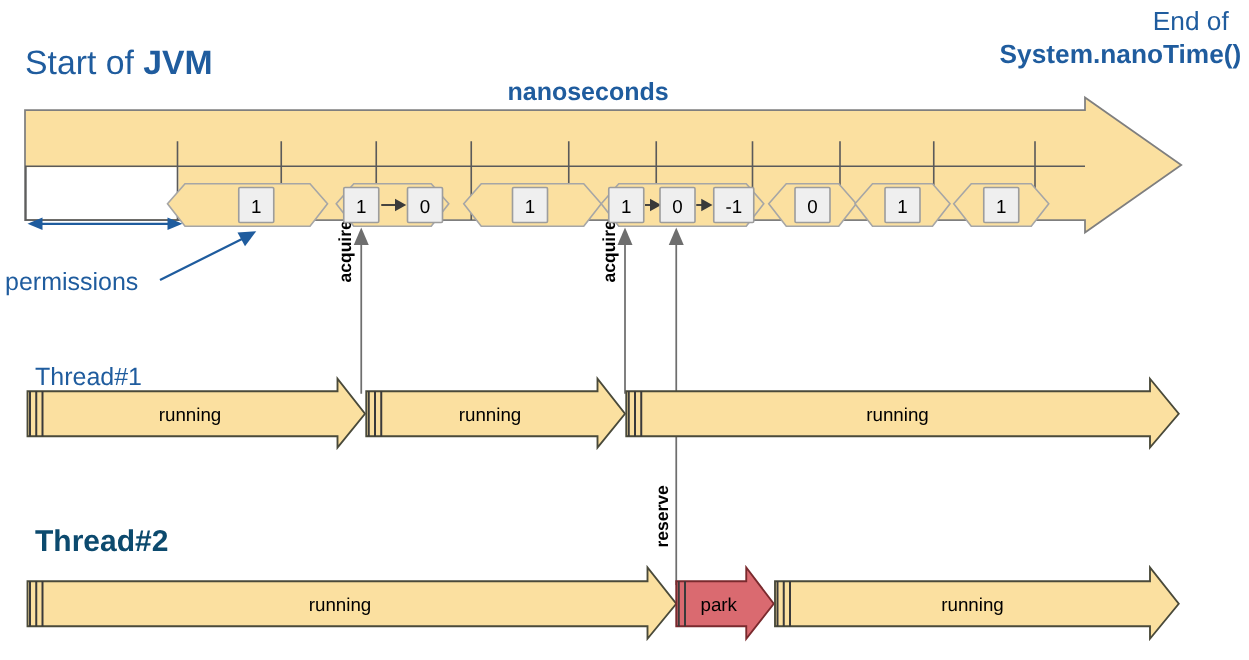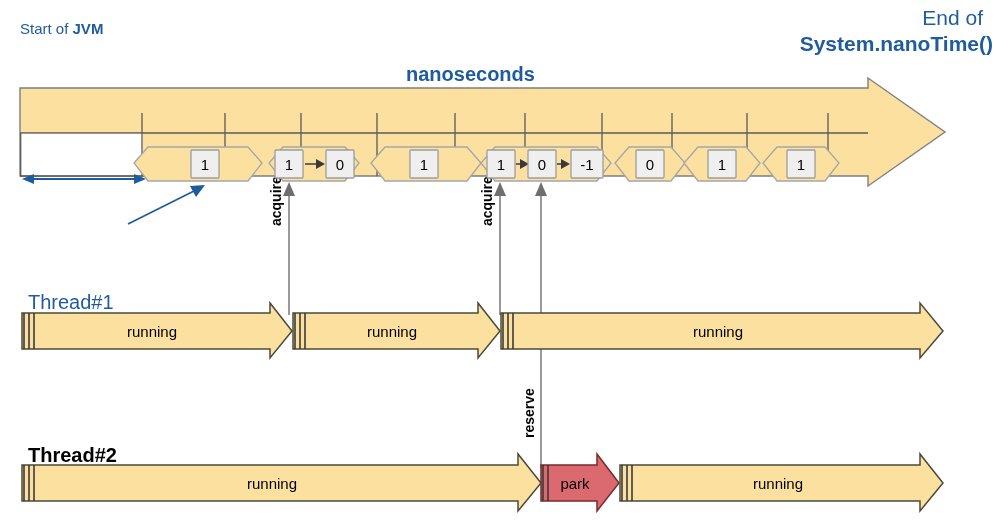--- a/index.html
+++ b/index.html
@@ -21,35 +21,36 @@
   .minihead{fill:#6E6E6E;}
   .bluehead{fill:#1F5C9E;}
   .smallarr{stroke:#3A3A3A;stroke-width:1.5;fill:none;}
   .smallarrhead{fill:#3A3A3A;}
 </style>
 </head>
 <body>
 
 <div id="stage">
 
-  <div style="position:absolute;left:20px;top:20px;font-size:15px;color:#1F5C9E;white-space:nowrap;">
+  <div style="position:absolute;left:20px;top:35px;font-size:27px;color:#1F5C9E;white-space:nowrap;">
     <span>Start of </span><span style="font-weight:bold;">JVM</span>
   </div>
 
   <div style="position:absolute;right:16px;top:6px;font-size:21px;color:#1F5C9E;text-align:center;white-space:nowrap;">End of</div>
   <div style="position:absolute;left:406px;top:63px;font-size:20px;font-weight:bold;color:#1F5C9E;white-space:nowrap;">nanoseconds</div>
 
   <div style="position:absolute;right:6px;top:32px;font-size:21px;font-weight:bold;color:#1F5C9E;text-align:right;white-space:nowrap;">System.nanoTime()</div>
 
   <div style="position:absolute;left:58px;top:152px;font-size:20px;color:#1F5C9E;white-space:nowrap;">cycle</div>
 
+  <div style="position:absolute;left:4px;top:215px;font-size:20px;color:#1F5C9E;white-space:nowrap;">permissions</div>
 
   <div style="position:absolute;left:28px;top:291px;font-size:20px;font-weight:normal;color:#1F5C9E;white-space:nowrap;">Thread#1</div>
 
-  <div style="position:absolute;left:28px;top:444px;font-size:20px;font-weight:bold;color:#000000;white-space:nowrap;">Thread#2</div>
+  <div style="position:absolute;left:28px;top:420px;font-size:24px;font-weight:bold;color:#0c4a6e;white-space:nowrap;">Thread#2</div>
 
   <div style="position:absolute;left:341px;top:99px;font-size:13px;font-weight:bold;color:#000;white-space:nowrap;">refresh</div>
   <div style="position:absolute;left:589px;top:99px;font-size:13px;font-weight:bold;color:#000;white-space:nowrap;">refresh</div>
   <div style="position:absolute;left:661px;top:99px;font-size:13px;font-weight:bold;color:#000;white-space:nowrap;">refresh</div>
 
   <div style="position:absolute;left:268px;top:226px;font-size:14px;font-weight:bold;color:#000;
               transform:rotate(-90deg);transform-origin:0 0;white-space:nowrap;">acquire</div>
   <div style="position:absolute;left:479px;top:226px;font-size:14px;font-weight:bold;color:#000;
               transform:rotate(-90deg);transform-origin:0 0;white-space:nowrap;">acquire</div>
   <div style="position:absolute;left:521px;top:438px;font-size:14px;font-weight:bold;color:#000;

